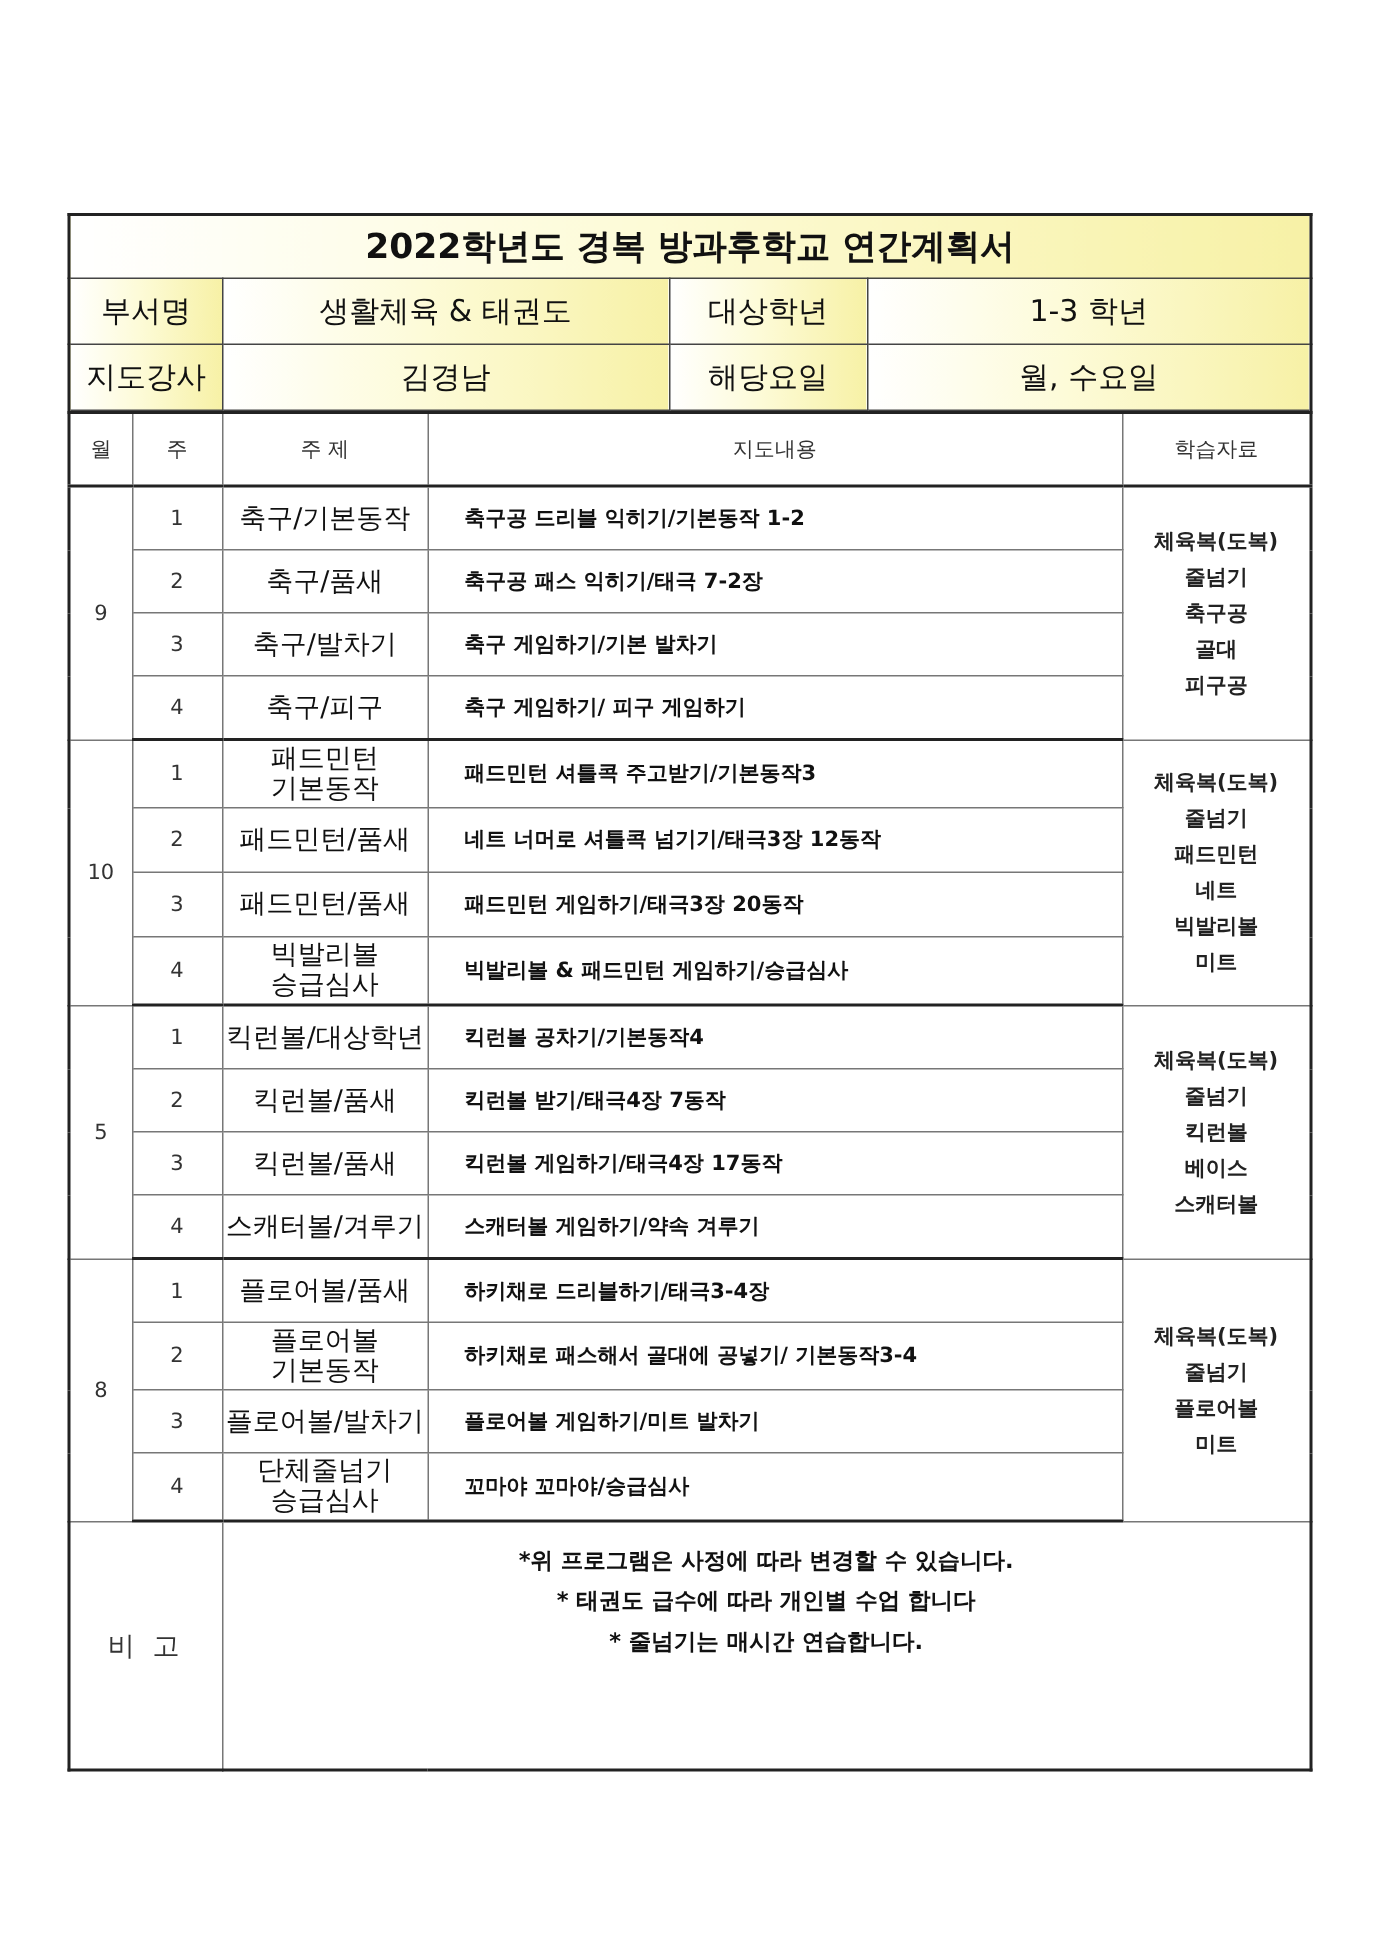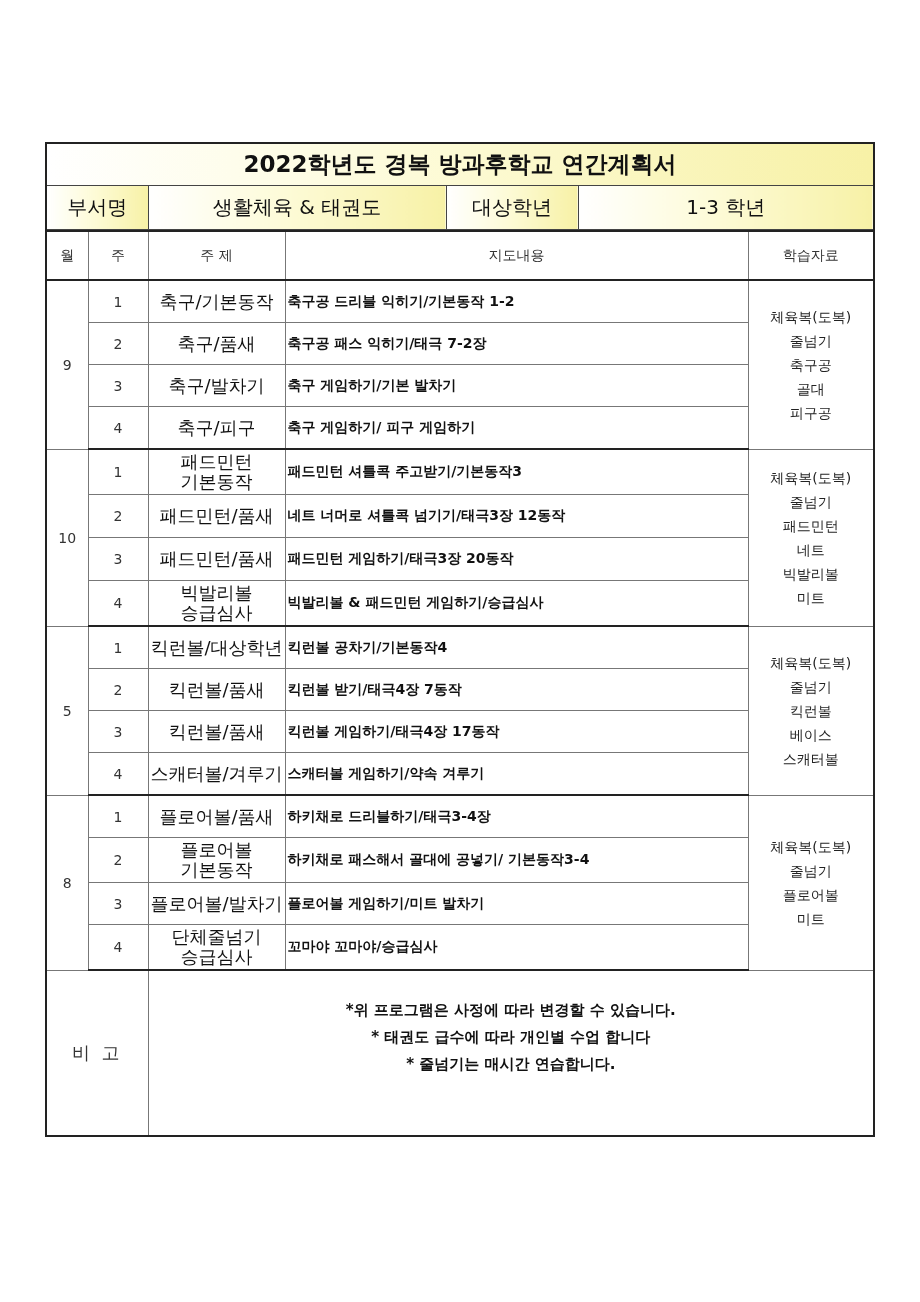--- a/index.html
+++ b/index.html
@@ -13,28 +13,28 @@
   .info { border: 2px solid #222; border-bottom: none; }
   .yel { background: linear-gradient(to right, #ffffff 0%, #fdfbd8 45%, #f7f1a6 100%); }
   .title { height: 41px; font-size: 23px; font-weight: bold; letter-spacing: 0px; }
   .hrow { height: 44px; font-size: 20px; font-weight: normal; }
 
   
   .grid { border: 2px solid #222; }
   .grid td { border: 1px solid #777; font-size: 14px; }
   .grid .hdr td { height: 47px; font-size: 14px; color: #333; border-bottom: 2px solid #222; }
   .grid .r td { height: 40px; }
-  .grid td.content { text-align: left; padding-left: 2px; font-weight: bold; font-size: 14px; }
+  .grid td.content { text-align: left; padding-left: 24px; font-weight: bold; font-size: 14px; }
   .grid td.topic { font-size: 18px; line-height: 20px; }
   .grid td.month { font-size: 14px; color: #333; }
   .grid td.week { font-size: 14px; color: #333; }
-  .grid td.mat { font-size: 14px; line-height: 24px; font-weight: normal; color: #222; }
+  .grid td.mat { font-size: 14px; line-height: 24px; font-weight: bold; color: #222; }
   .grid tr.blockend td { border-bottom: 2px solid #222; }
   .grid td.remark-label { height: 164px; font-size: 18px; color: #333; letter-spacing: 3px; }
-  .grid td.remark-body { font-size: 15px; font-weight: bold; line-height: 27px; vertical-align: top; padding-top: 26px; }
+  .grid td.remark-body { font-size: 15px; font-weight: bold; line-height: 27px; vertical-align: top; padding-top: 12px; }
   .remark-line { display: block; }
 </style>
 </head>
 <body>
 
 <div class="sheet">
 
   <table class="info">
     <colgroup>
       <col style="width:102px">
@@ -44,20 +44,26 @@
     </colgroup>
     <tbody>
         <tr>
       <td class="title yel" colspan="4">2022학년도 경복 방과후학교 연간계획서</td>
     </tr>
     <tr class="hrow">
       <td class="yel">부서명</td>
       <td class="yel">생활체육 &amp; 태권도</td>
       <td class="yel">대상학년</td>
       <td class="yel">1-3 학년</td>
+    </tr>
+    <tr class="hrow">
+      <td class="yel">지도강사</td>
+      <td class="yel">김경남</td>
+      <td class="yel">해당요일</td>
+      <td class="yel">월, 수요일</td>
     </tr>
   </tbody>
     </table>
 
   <table class="grid" id="grid">
     <colgroup>
       <col style="width:42px">
         <col style="width:60px">
         <col style="width:137px">
         <col style="width:463px">

